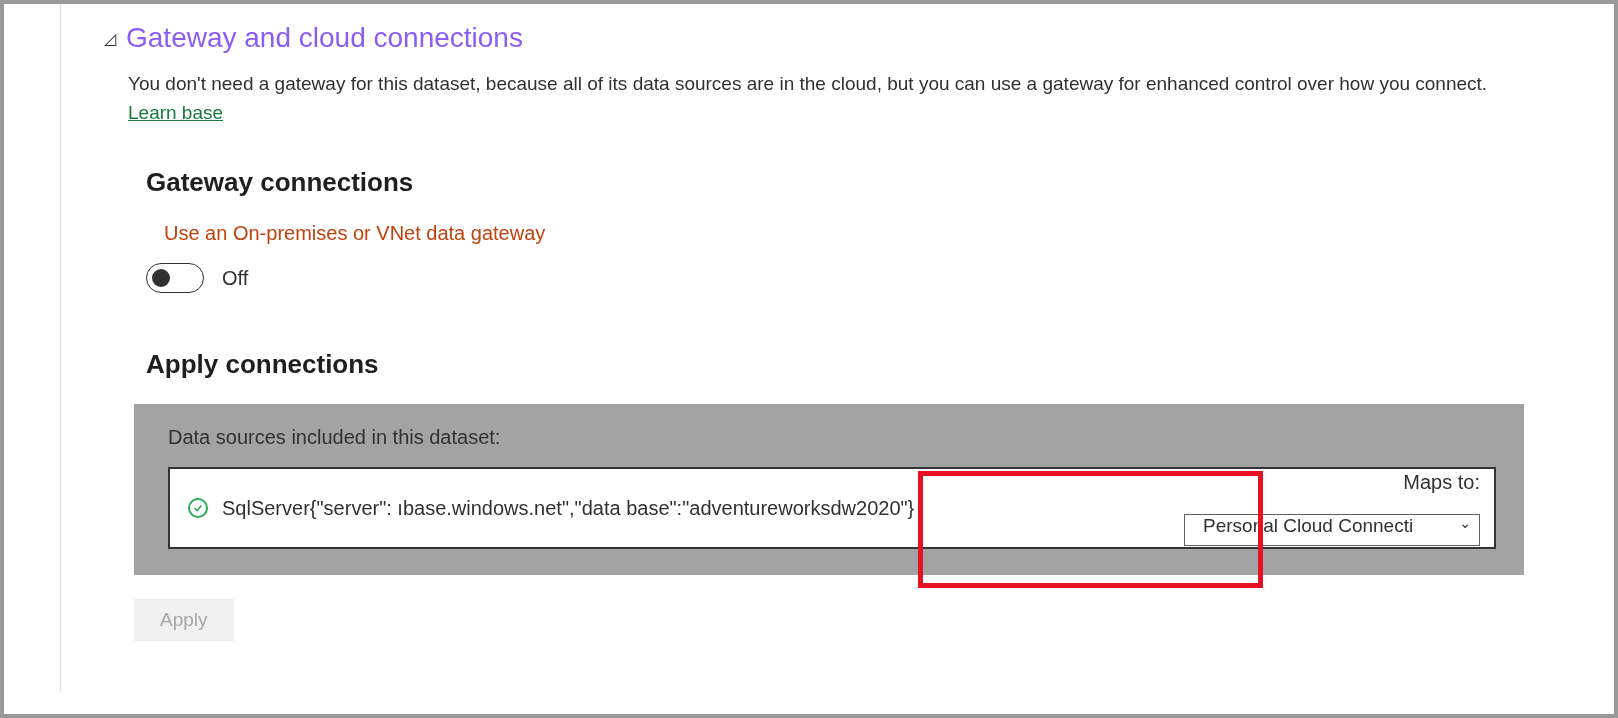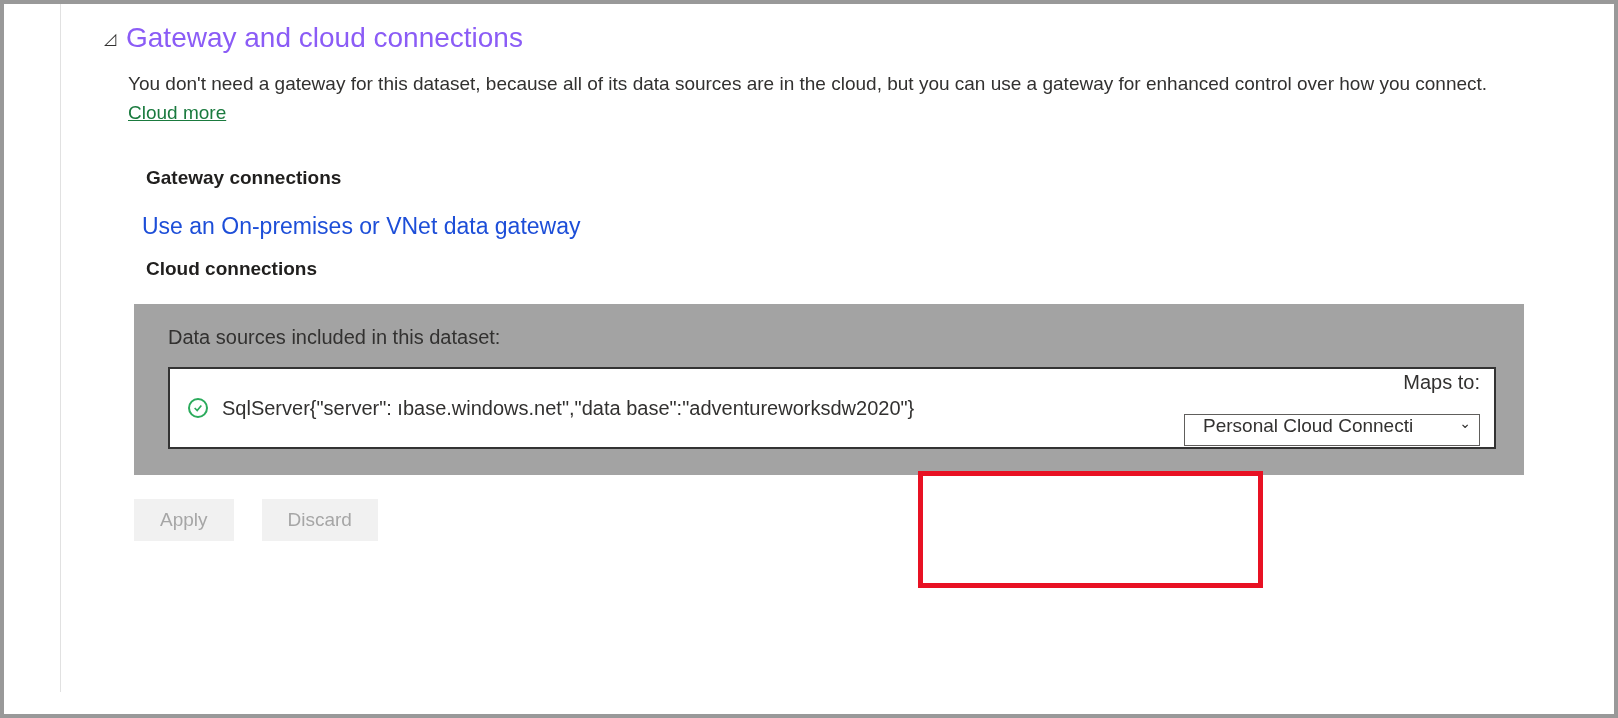--- a/index.html
+++ b/index.html
@@ -5,22 +5,22 @@
     * { box-sizing: border-box; margin: 0; padding: 0; }
     body { font-family: "Segoe UI", -apple-system, sans-serif; background: #fff; color: #323130; }
     .outer { border: 4px solid #999; width: 1618px; height: 718px; position: relative; background: #fff; }
     .vertical-divider { position: absolute; left: 56px; top: 0; bottom: 22px; width: 1px; background: #e1e1e1; }
     .content { padding: 18px 90px 0 100px; }
     .section-header { display: flex; align-items: center; gap: 4px; margin-bottom: 16px; }
     .caret { font-size: 16px; color: #323130; cursor: default; width: 18px; display: inline-block; }
     .section-title { font-size: 28px; font-weight: 400; color: #8b5cf6; }
     .description { font-size: 19px; color: #323130; line-height: 1.5; margin-left: 24px; margin-bottom: 40px; }
     .learn-link { color: #1a7a3e; text-decoration: underline; cursor: pointer; }
-    .subheading { font-size: 19px; font-weight: 600; margin-left: 42px; margin-bottom: 24px; color: #201f1e; }
-    .toggle-label { font-size: 23px; margin-left: 38px; margin-bottom: 18px; color: #1d4ed8; }
+    .subheading { font-size: 26px; font-weight: 600; margin-left: 42px; margin-bottom: 24px; color: #201f1e; }
+    .toggle-label { font-size: 20px; margin-left: 60px; margin-bottom: 18px; color: #c2410c; }
     .toggle-row { display: flex; align-items: center; gap: 18px; margin-left: 42px; margin-bottom: 56px; }
     .toggle { width: 58px; height: 30px; border-radius: 15px; border: 1px solid #323130; background: #fff; position: relative; cursor: pointer; }
     .toggle-knob { width: 18px; height: 18px; border-radius: 50%; background: #323130; position: absolute; left: 5px; top: 5px; }
     .toggle-state { font-size: 20px; color: #323130; }
     .cloud-panel { background: #a3a3a3; margin-left: 30px; margin-right: 0; padding: 22px 28px 26px 34px; }
     .panel-label { font-size: 20px; color: #323130; margin-bottom: 18px; }
     .datasource-row { display: flex; align-items: stretch; background: #fff; border: 2px solid #333; height: 82px; }
     .ds-left { flex: 1; display: flex; align-items: center; padding: 0 18px; gap: 14px; }
     .check-icon { width: 20px; height: 20px; border: 2px solid #2bab5c; border-radius: 50%; display: flex; align-items: center; justify-content: center; flex-shrink: 0; }
     .check-icon svg { width: 10px; height: 10px; }
@@ -41,27 +41,33 @@
   <div class="vertical-divider"></div>
 
   <div class="content">
 
     <div class="section-header">
       <span class="caret">◿</span>
       <h2 class="section-title">Gateway and cloud connections</h2>
     </div>
 
     <p class="description">
-      <span>You don't need a gateway for this dataset, because all of its data sources are in the cloud, but you can use a gateway for enhanced control over how you connect. </span><a class="learn-link">Cloud more</a>
+      <span>You don't need a gateway for this dataset, because all of its data sources are in the cloud, but you can use a gateway for enhanced control over how you connect. </span><a class="learn-link">Learn base</a>
     </p>
 
     <h3 class="subheading">Gateway connections</h3>
     <p class="toggle-label">Use an On-premises or VNet data gateway</p>
+    <div class="toggle-row">
+      <div class="toggle">
+        <div class="toggle-knob"></div>
+      </div>
+      <span class="toggle-state">Off</span>
+    </div>
 
-    <h3 class="subheading">Cloud connections</h3>
+    <h3 class="subheading">Apply connections</h3>
 
     <div class="cloud-panel">
       <p class="panel-label">Data sources included in this dataset:</p>
 
       <div class="datasource-row">
         <div class="ds-left">
           <span class="check-icon">
             <svg viewBox="0 0 12 12">
                 <path d="M2 6 L5 9 L10 3" stroke="#2bab5c" stroke-width="2" fill="none"></path>
               </svg>
@@ -73,19 +79,18 @@
           <div class="dropdown">
             <span class="dd-text">Personal Cloud Connecti</span>
             <span class="chevron">⌄</span>
           </div>
         </div>
       </div>
     </div>
 
     <div class="footer">
       <button class="btn">Apply</button>
-      <button class="btn">Discard</button>
     </div>
 
   </div>
 
   <div class="highlight-box" style="left:914px; top:467px; width:345px; height:117px;"></div>
 </div>
 
 </body></html>

